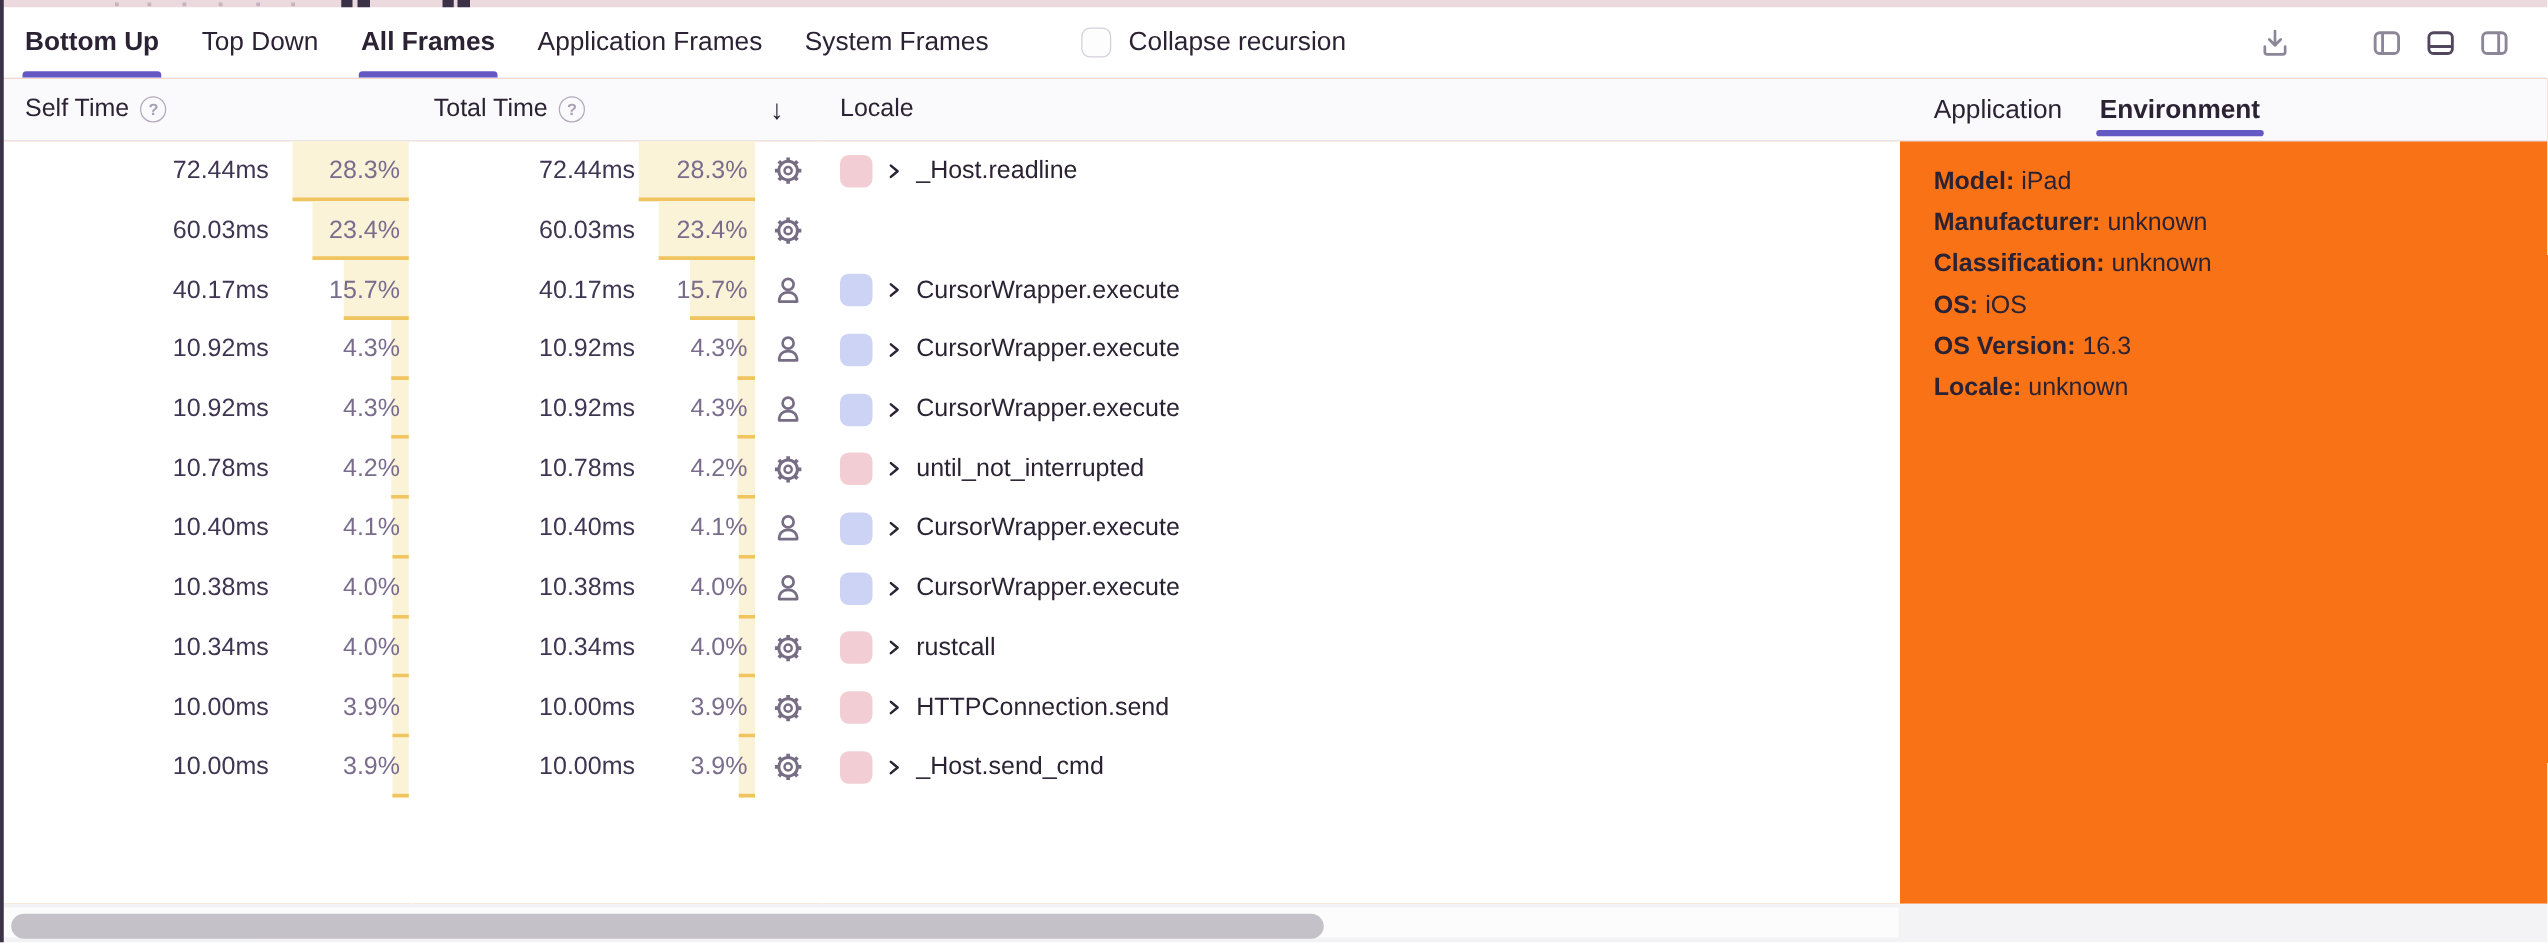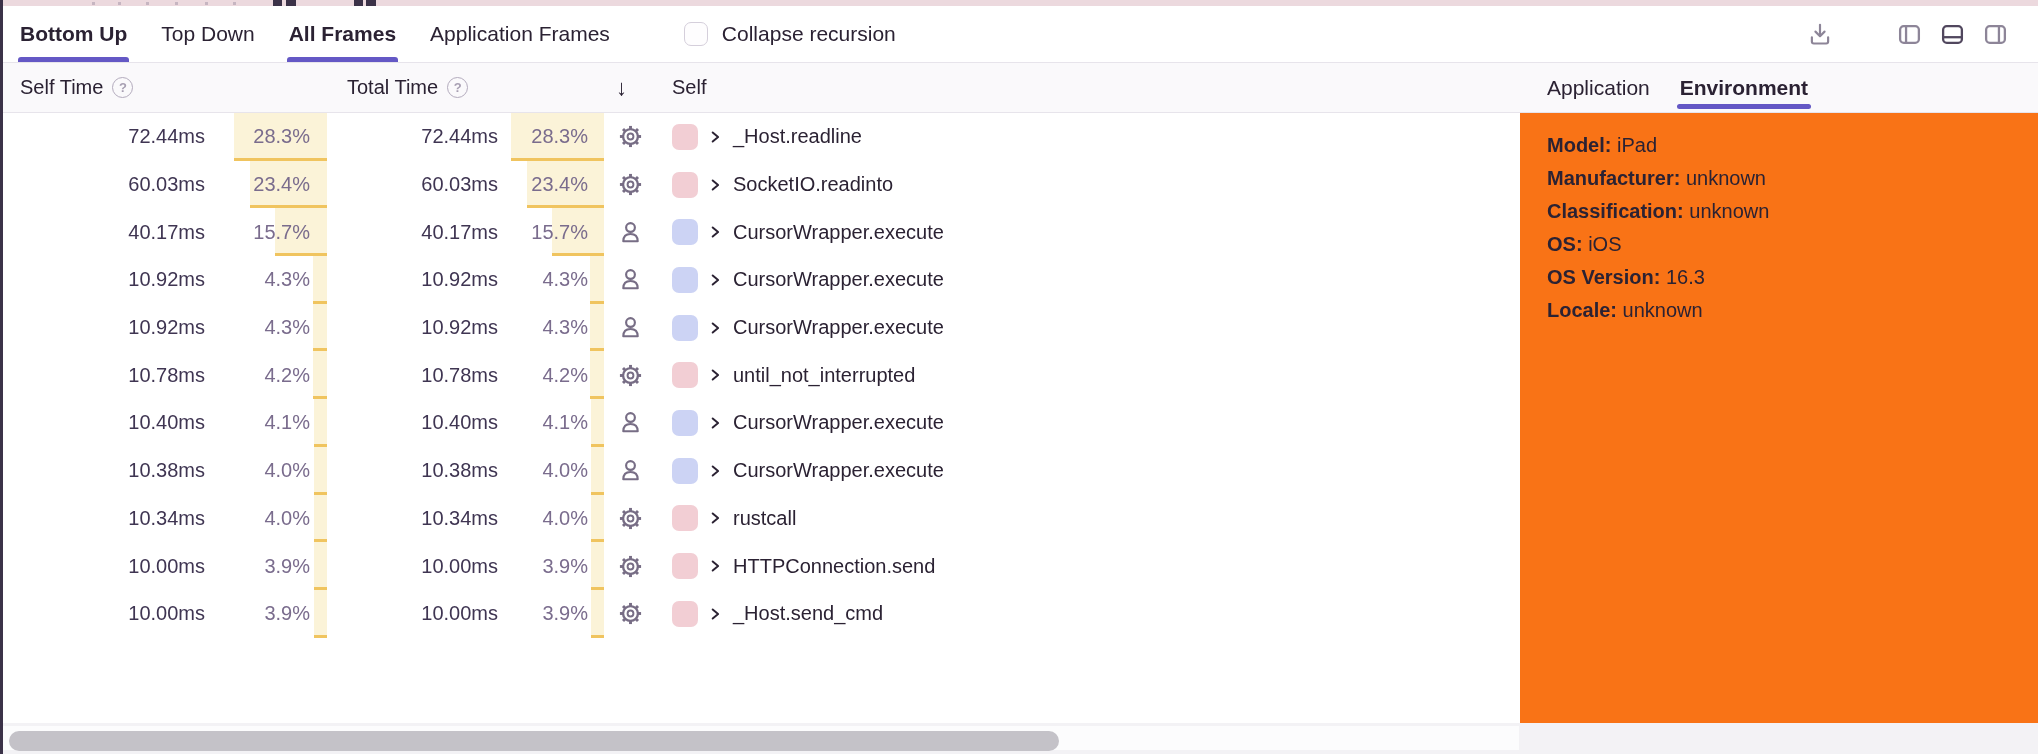--- a/index.html
+++ b/index.html
@@ -51,21 +51,21 @@
   
   .panel-tabs { position:absolute; left:1547px; top:0; height:49px; display:flex; gap:30px; }
   .panel-tab { position:relative; height:100%; display:flex; align-items:center; font-size:21px; cursor:pointer; }
   .panel-tab.active { font-weight:700;text-align:right; }
   .panel-tab .underline { display:none; position:absolute; left:-3px; right:-3px; bottom:3px; height:5px;
           border-radius:3px; background:#6458c5; }
   .panel-tab.active .underline { display:block; }
 
   .tbody { position:absolute; left:0; top:50px; width:1520px; height:610px; background:#fff; }
   .trow { position:relative; width:1520px; height:47.7px; font-size:20px; }
-  .cell { position:absolute; top:0; height:100%; display:flex; align-items:center; }
+  .cell { position:absolute; top:0; height:100%; display:flex; align-items:center;margin-left:10px; }
   .num  { justify-content:flex-end; color:#3f3552; }
   .pct  { justify-content:flex-end; color:#7a6c8d; z-index:2; }
   .self-time { left:0; width:205px; }
   .self-pct  { left:0; width:310px; }
   .total-time{ left:330px; width:168px; }
   .total-pct { left:330px; width:258px; }
   .bar { position:absolute; top:0; height:100%; background:#fbf3d8; border-bottom:3px solid #f0c45f; z-index:1; }
   .bar.self  { right:1193px; }
   .bar.total { right:916px; }
   .row-icon { position:absolute; left:614px; top:0; width:32px; height:100%; display:flex;
@@ -122,20 +122,24 @@
   <div class="toptab active">
     <span>All Frames</span>
     <span class="underline"></span>
   </div>
 
   <div class="toptab">
     <span>Application Frames</span>
 
   </div>
 
+  <div class="toptab">
+    <span>System Frames</span>
+
+  </div>
 </div>
 
     <div class="collapse-group">
       <div class="checkbox"></div>
       <span class="collapse-label">Collapse recursion</span>
     </div>
 
     <div class="icon-group">
       <span class="tool-icon">
         <svg width="26" height="26" viewBox="0 0 24 24" fill="none" stroke="#8d8598" stroke-width="2" stroke-linecap="round" stroke-linejoin="round">
@@ -175,21 +179,21 @@
       <div class="th self">
         <span>Self Time</span>
         <span class="help">?</span>
       </div>
       <div class="th total">
         <span>Total Time</span>
         <span class="help">?</span>
       </div>
       <div class="sort-arrow">↓</div>
       <div class="th frame">
-        <span>Self</span>
+        <span>Locale</span>
       </div>
       <div class="panel-tabs">
   <div class="panel-tab">
     <span>Application</span>
 
   </div>
 
   <div class="panel-tab active">
     <span>Environment</span>
     <span class="underline"></span>
@@ -248,27 +252,20 @@
           <path d="M2.6 12 H5.6"></path>
                 <path d="M18.4 12 H21.4"></path>
           <path d="M5.35 5.35 L7.5 7.5"></path>
                 <path d="M16.5 16.5 L18.65 18.65"></path>
           <path d="M18.65 5.35 L16.5 7.5"></path>
                 <path d="M7.5 16.5 L5.35 18.65"></path>
         </g>
       </svg>
 
     </div>
-    <div class="frame-cell">
-      <span class="chip system"></span>
-      <svg width="13" height="14" viewBox="0 0 12 12" fill="none" stroke="#2b2233" stroke-width="1.8" stroke-linecap="round" stroke-linejoin="round">
-        <path d="M3.4 1.8 L8.4 6 L3.4 10.2"></path>
-      </svg>
-      <span class="frame-name">SocketIO.readinto</span>
-    </div>
   </div>
 
   <div class="trow">
     <div class="bar self" style="width: 51.8px;"></div>
     <div class="bar total" style="width: 51.8px;"></div>
     <div class="cell num self-time">40.17ms</div>
     <div class="cell pct self-pct">15.7%</div>
     <div class="cell num total-time">40.17ms</div>
     <div class="cell pct total-pct">15.7%</div>
     <div class="row-icon">

